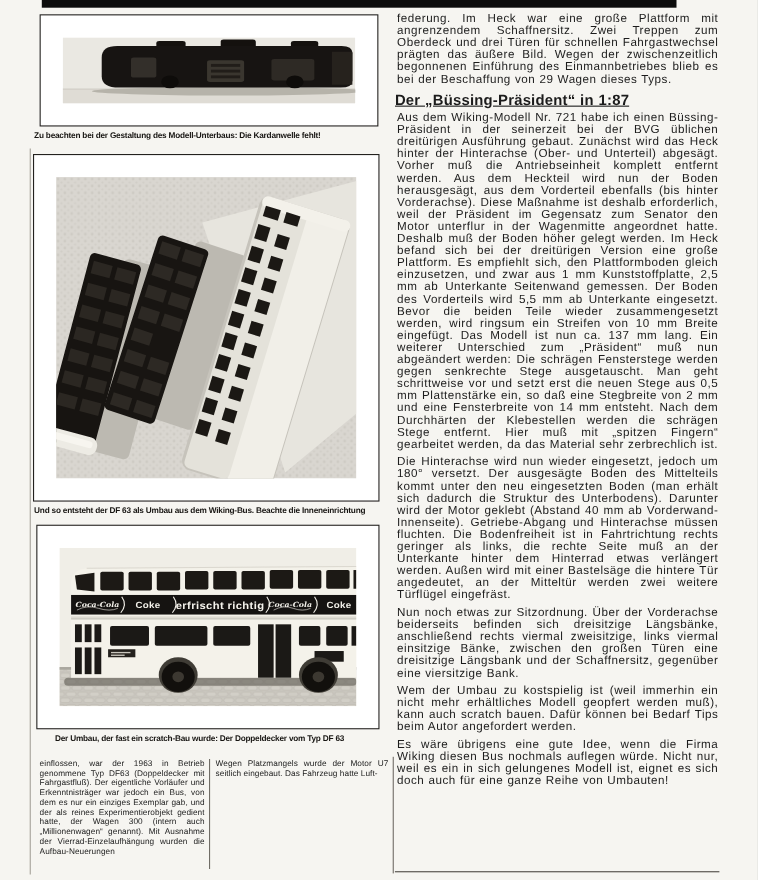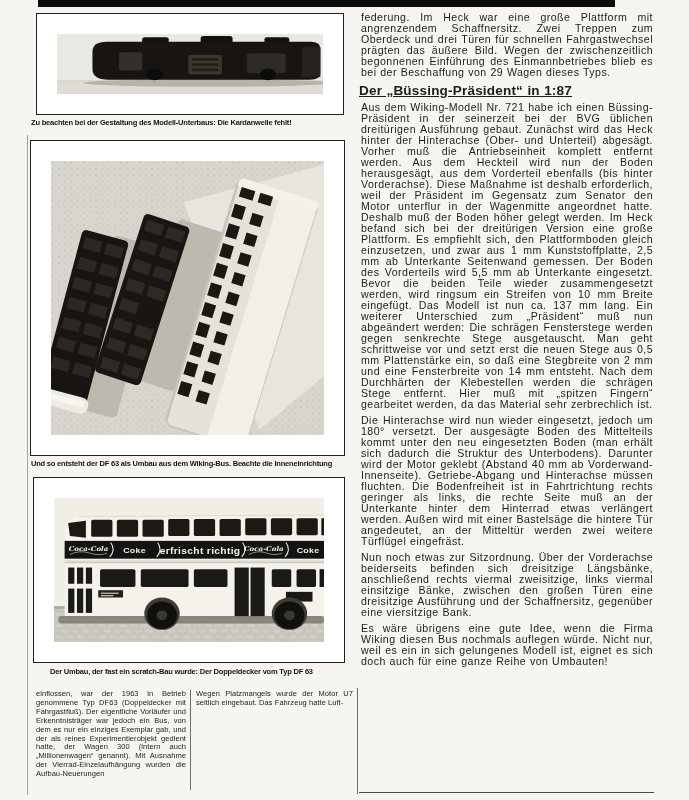--- a/index.html
+++ b/index.html
@@ -283,18 +283,19 @@
   <div class="bottom-col bottom-col-2">
     <p>Wegen Platzmangels wurde der Motor U7 seitlich eingebaut. Das Fahrzeug hatte Luft-</p>
   </div>
   <div class="vrule vrule-2"></div>
 
   <div class="right-col">
     <p>federung. Im Heck war eine große Plattform mit angrenzendem Schaffnersitz. Zwei Treppen zum Oberdeck und drei Türen für schnellen Fahrgastwechsel prägten das äußere Bild. Wegen der zwischenzeitlich begonnenen Einführung des Einmannbetriebes blieb es bei der Beschaffung von 29 Wagen dieses Typs.</p>
     <h2>Der „Büssing-Präsident“ in 1:87</h2>
     <p>Aus dem Wiking-Modell Nr. 721 habe ich einen Büssing-Präsident in der seinerzeit bei der BVG üblichen dreitürigen Ausführung gebaut. Zunächst wird das Heck hinter der Hinterachse (Ober- und Unterteil) abgesägt. Vorher muß die Antriebseinheit komplett entfernt werden. Aus dem Heckteil wird nun der Boden herausgesägt, aus dem Vorderteil ebenfalls (bis hinter Vorderachse). Diese Maßnahme ist deshalb erforderlich, weil der Präsident im Gegensatz zum Senator den Motor unterflur in der Wagenmitte angeordnet hatte. Deshalb muß der Boden höher gelegt werden. Im Heck befand sich bei der dreitürigen Version eine große Plattform. Es empfiehlt sich, den Plattformboden gleich einzusetzen, und zwar aus 1 mm Kunststoffplatte, 2,5 mm ab Unterkante Seitenwand gemessen. Der Boden des Vorderteils wird 5,5 mm ab Unterkante eingesetzt. Bevor die beiden Teile wieder zusammengesetzt werden, wird ringsum ein Streifen von 10 mm Breite eingefügt. Das Modell ist nun ca. 137 mm lang. Ein weiterer Unterschied zum „Präsident“ muß nun abgeändert werden: Die schrägen Fensterstege werden gegen senkrechte Stege ausgetauscht. Man geht schrittweise vor und setzt erst die neuen Stege aus 0,5 mm Plattenstärke ein, so daß eine Stegbreite von 2 mm und eine Fensterbreite von 14 mm entsteht. Nach dem Durchhärten der Klebestellen werden die schrägen Stege entfernt. Hier muß mit „spitzen Fingern“ gearbeitet werden, da das Material sehr zerbrechlich ist.</p>
     <p>Die Hinterachse wird nun wieder eingesetzt, jedoch um 180° versetzt. Der ausgesägte Boden des Mittelteils kommt unter den neu eingesetzten Boden (man erhält sich dadurch die Struktur des Unterbodens). Darunter wird der Motor geklebt (Abstand 40 mm ab Vorderwand-Innenseite). Getriebe-Abgang und Hinterachse müssen fluchten. Die Bodenfreiheit ist in Fahrtrichtung rechts geringer als links, die rechte Seite muß an der Unterkante hinter dem Hinterrad etwas verlängert werden. Außen wird mit einer Bastelsäge die hintere Tür angedeutet, an der Mitteltür werden zwei weitere Türflügel eingefräst.</p>
-    <p>Nun noch etwas zur Sitzordnung. Über der Vorderachse beiderseits befinden sich dreisitzige Längsbänke, anschließend rechts viermal zweisitzige, links viermal einsitzige Bänke, zwischen den großen Türen eine dreisitzige Ausführung und der Schaffnersitz, gegenüber eine viersitzige Bank.</p>
+    <p>Nun noch etwas zur Sitzordnung. Über der Vorderachse beiderseits befinden sich dreisitzige Längsbänke, anschließend rechts viermal zweisitzige, links viermal einsitzige Bänke, zwischen den großen Türen eine dreisitzige Längsbank und der Schaffnersitz, gegenüber eine viersitzige Bank.</p>
+    <p>Wem der Umbau zu kostspielig ist (weil immerhin ein nicht mehr erhältliches Modell geopfert werden muß), kann auch scratch bauen. Dafür können bei Bedarf Tips beim Autor angefordert werden.</p>
     <p>Es wäre übrigens eine gute Idee, wenn die Firma Wiking diesen Bus nochmals auflegen würde. Nicht nur, weil es ein in sich gelungenes Modell ist, eignet es sich doch auch für eine ganze Reihe von Umbauten!</p>
   </div>
   <div class="hrule-bottom"></div>
 
 </div>
 
 </body></html>

